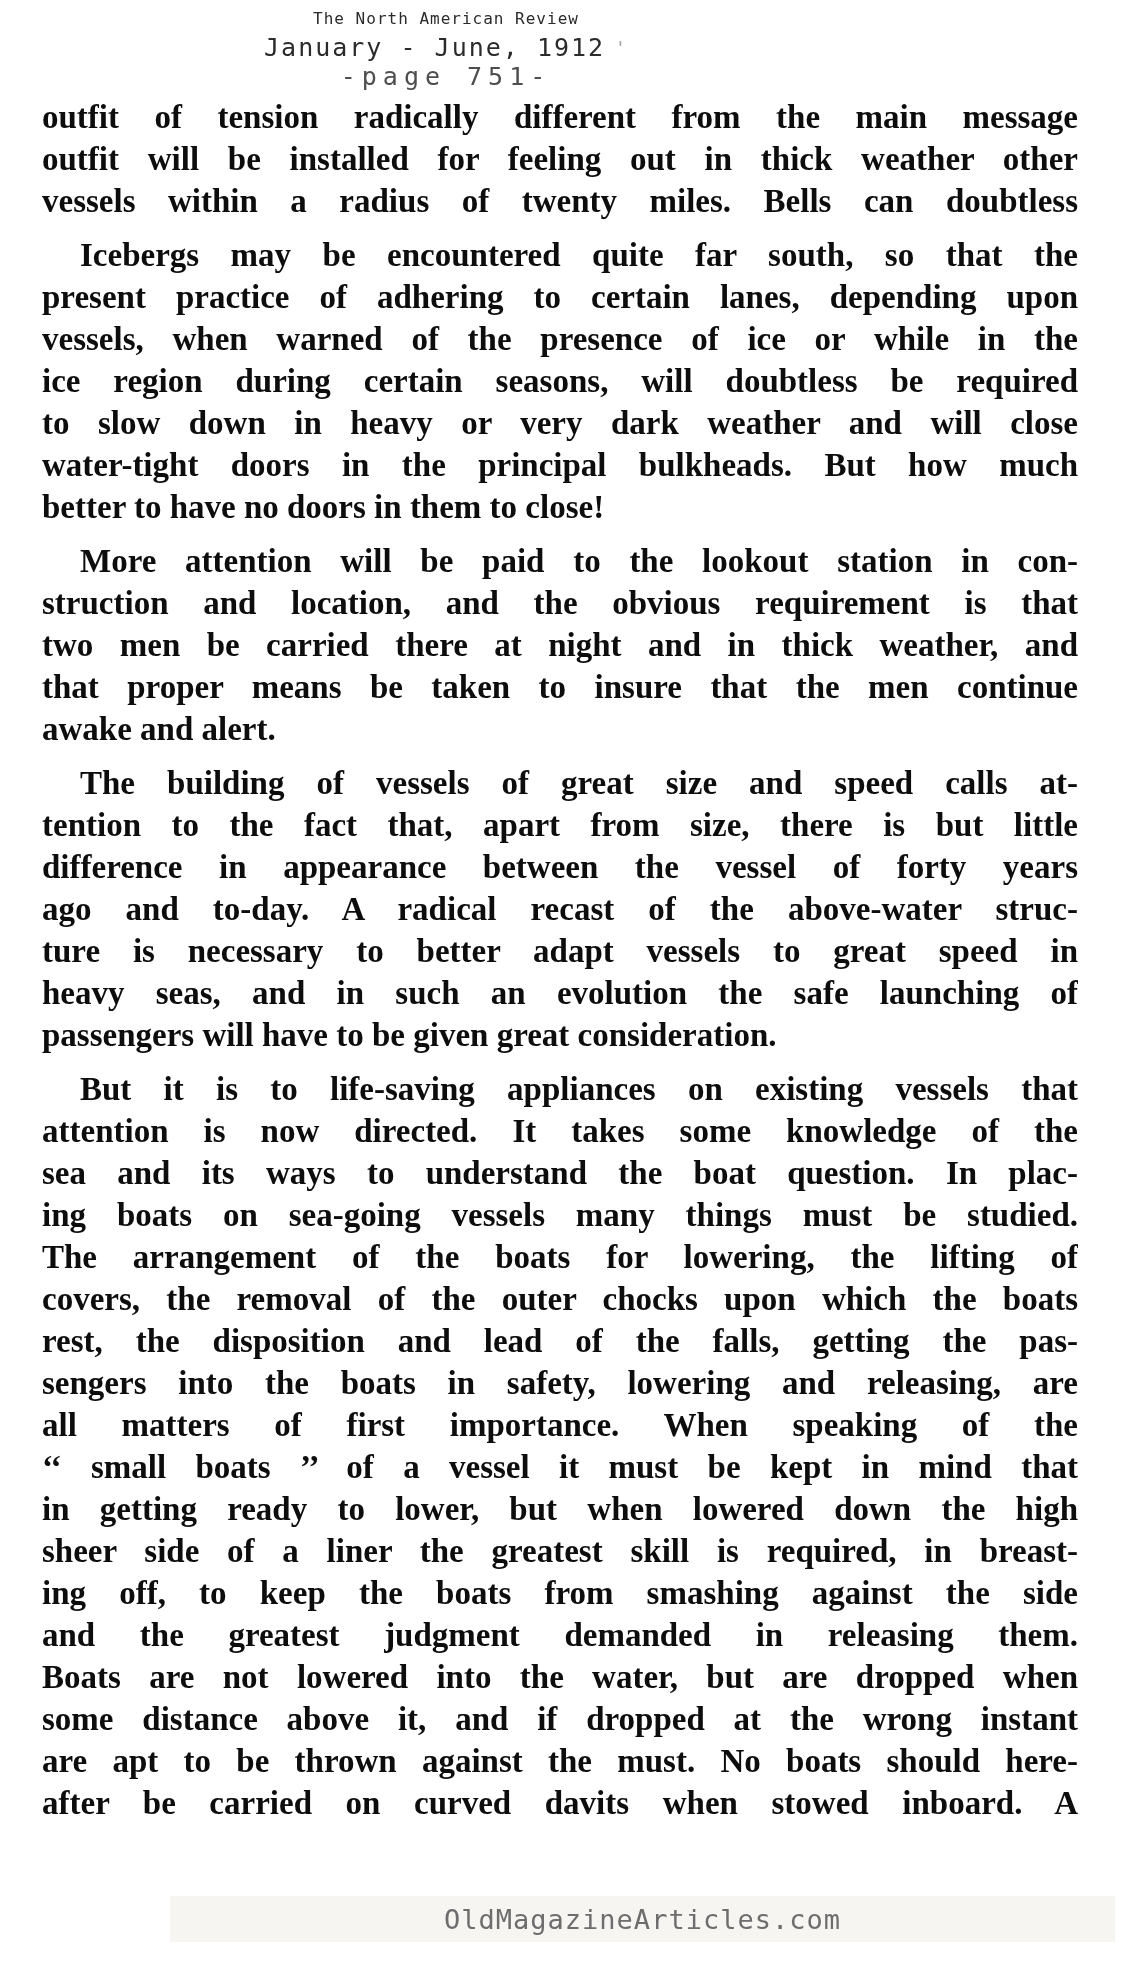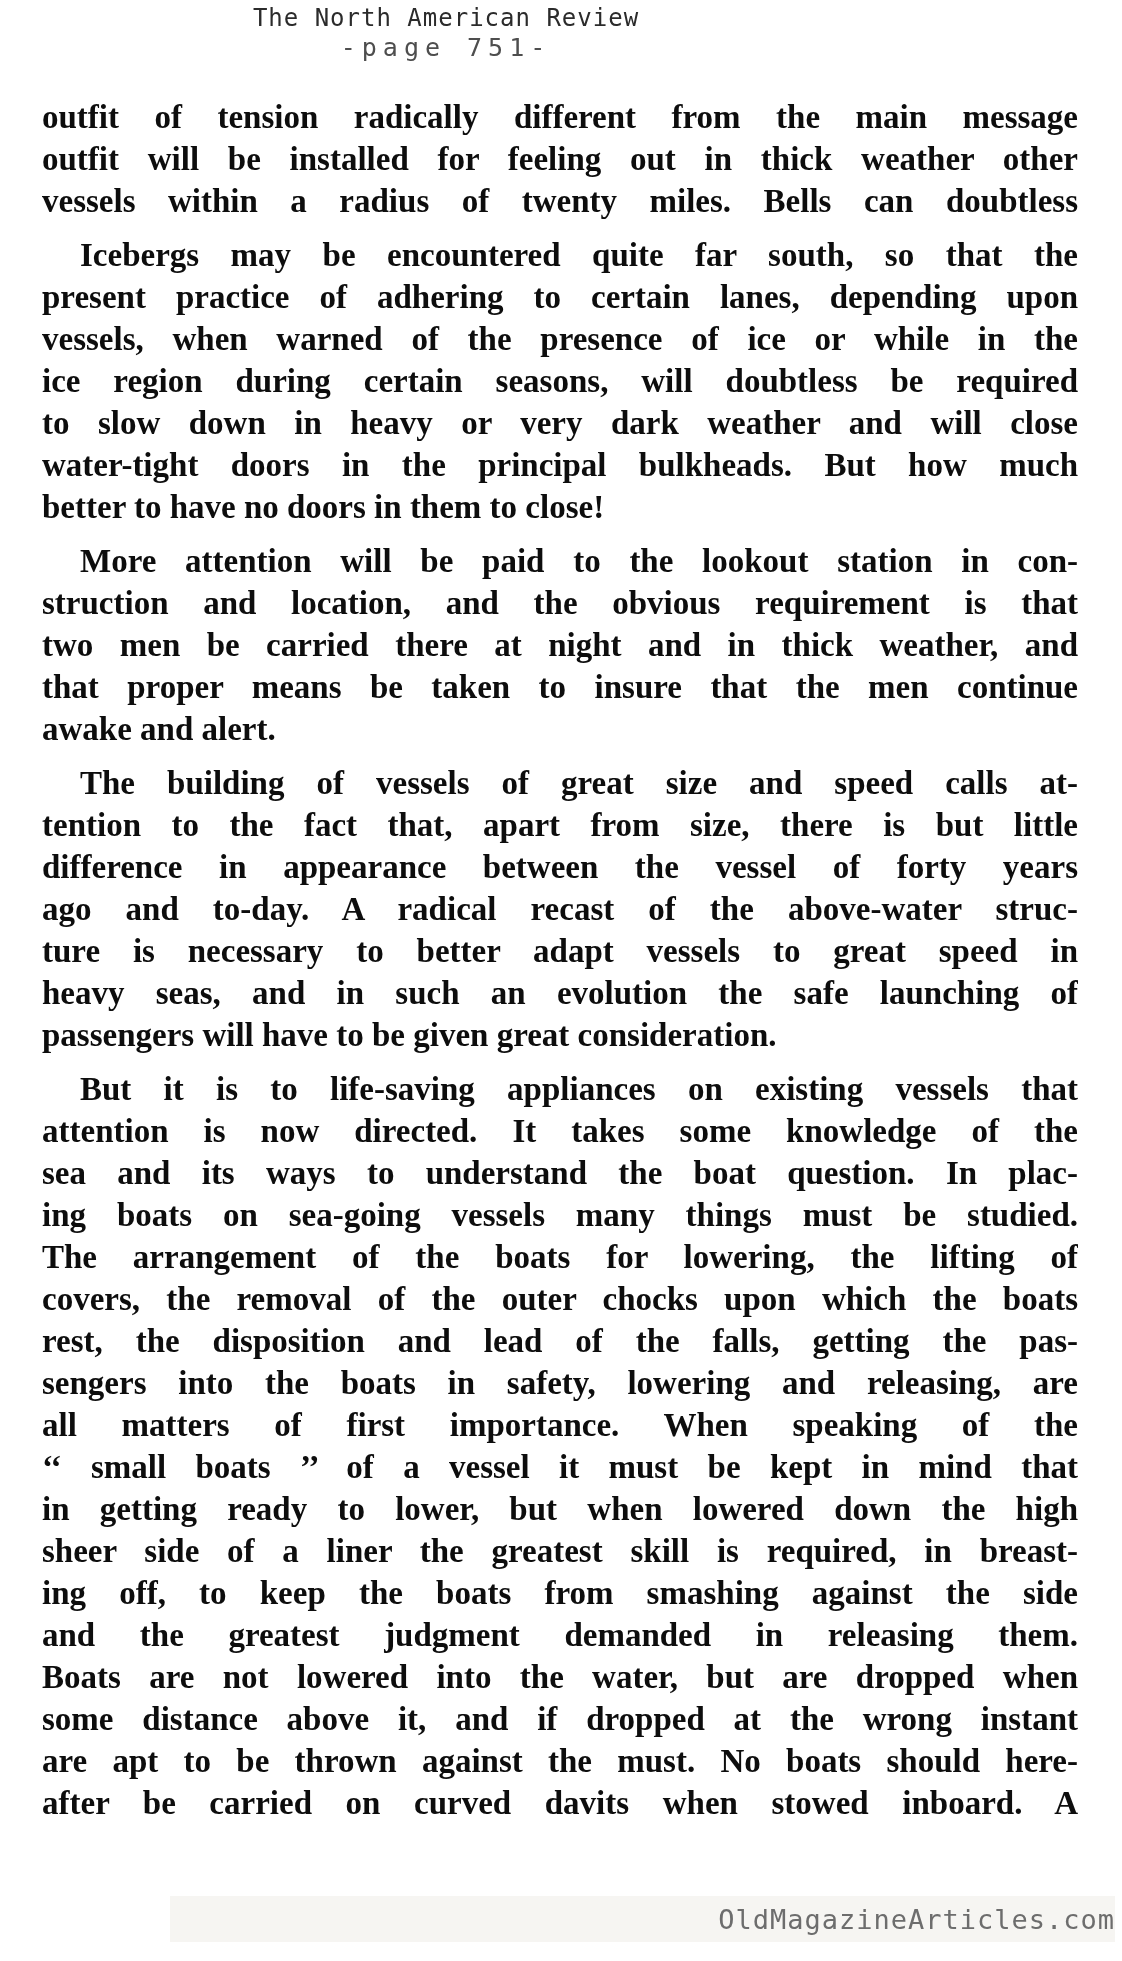--- a/index.html
+++ b/index.html
@@ -21,21 +21,21 @@
     left: 0;
     width: 892px;
     text-align: center;
     font-family: "DejaVu Sans Mono", monospace;
   }
   .hline {
     line-height: 29px;
     color: var(--header-ink, #2b2b2b);
   }
   .hline.pub {
-    font-size: 24px;
+    font-size: 16px;
     letter-spacing: 1px;
   }
   .hline.issue {
     font-size: 25px;
     letter-spacing: 2px;
   }
   .hline.pagenum {
     font-size: 25px;
     letter-spacing: 6px;
     color: var(--page-label-ink, #4e4e4e);
@@ -70,36 +70,37 @@
   
   .watermark-band {
     position: absolute;
     top: 1896px;
     left: 170px;
     width: 945px;
     height: 46px;
     background: var(--watermark-band, #f6f5f2);
     display: flex;
     align-items: center;
-    justify-content: flex-end;
+    justify-content: center;
   }
   .watermark {
     font-family: "DejaVu Sans Mono", monospace;
     font-size: 27px;
     letter-spacing: 1px;
     color: var(--watermark-ink, #6d6d6d);
   }
 </style>
 </head>
 <body>
 
 <div class="page">
 
   <header class="page-header">
     <div class="hline pub">The North American Review</div>
+    <div class="hline issue"><span>January - June, 1912</span><span class="stray">'</span></div>
     <div class="hline pagenum">-page 751-</div>
   </header>
 
   <main class="article" id="article">
 
   <div class="paragraph">
         <div class="line">outfit of tension radically different from the main message</div>
         <div class="line">outfit will be installed for feeling out in thick weather other</div>
         <div class="line">vessels within a radius of twenty miles.  Bells can doubtless</div>
       </div>

